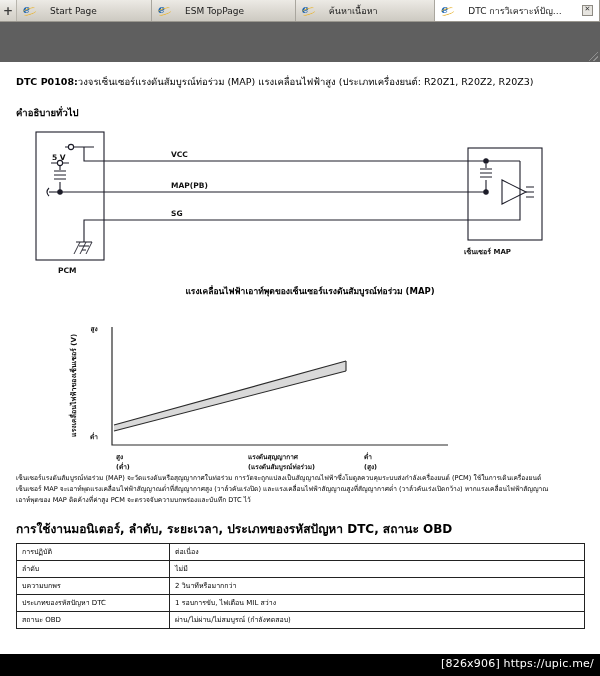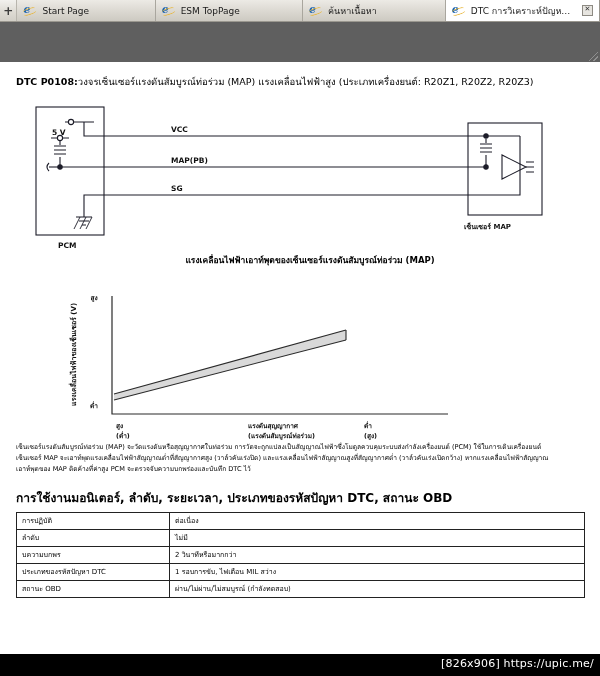--- a/index.html
+++ b/index.html
@@ -19,21 +19,21 @@
     display:flex;align-items:stretch;
     box-sizing:border-box;
   }
   .newtab{
     width:18px;display:flex;align-items:center;justify-content:center;
     font-size:12px;color:#3b3b3b;font-weight:bold;
     border-right:1px solid #b8b5ad;
   }
   .tab{
     position:relative;
-    display:flex;align-items:center;gap:8px;
+    display:flex;align-items:center;gap:16px;
     padding:0 6px;
     font-size:9px;color:#1a1a1a;
     background:linear-gradient(#eceae5,#d9d6cf 60%,#cdcac2);
     border-right:1px solid #a9a69e;
     box-sizing:border-box;
     overflow:hidden;white-space:nowrap;
   }
   .tab.t1{width:150px;}
   .tab.t2{width:160px;}
   .tab.t3{width:155px;}
@@ -91,21 +91,21 @@
   .doc-title{
     font-size:9.5px;color:#000;margin:0 0 16px 0;line-height:1.35;
   }
   .doc-title b{font-weight:bold;}
   .sub-head{
     font-size:9.5px;font-weight:bold;color:#000;margin:0 0 10px 0;
   }
 
   
   .circuit-wrap{
-    position:relative;width:568px;height:148px;margin:0 0 0 0;
+    position:relative;width:568px;height:148px;margin:0 0 6px 0;
   }
   .circuit-wrap svg{display:block;}
   .lbl{
     font-family:"DejaVu Sans","Liberation Sans",sans-serif;
     font-size:7.5px;font-weight:bold;fill:#111;
   }
   .lbl-th{
     font-family:"DejaVu Sans","Liberation Sans",sans-serif;
     font-size:7px;font-weight:bold;fill:#111;
   }
@@ -189,20 +189,21 @@
   </div>
 
   <div class="darkband"></div>
 
   <div class="doc">
 
     <p class="doc-title">
       <b>DTC P0108:</b><span>วงจรเซ็นเซอร์แรงดันสัมบูรณ์ท่อร่วม (MAP) แรงเคลื่อนไฟฟ้าสูง (ประเภทเครื่องยนต์: R20Z1, R20Z2, R20Z3)</span>
     </p>
 
+    <p class="sub-head">คำอธิบายทั่วไป</p>
 
     <div class="circuit-wrap">
       <svg width="568" height="148" viewBox="0 0 568 148">
         <g stroke="#1c1c28" stroke-width="1.1" fill="none">
 
           <rect x="20" y="2" width="68" height="128"></rect>
 
           <path d="M52 17 h-3 M58 17 h20"></path>
           <circle cx="55" cy="17" r="2.6" fill="#fff"></circle>
           <path d="M68 17 V31 H150"></path>

